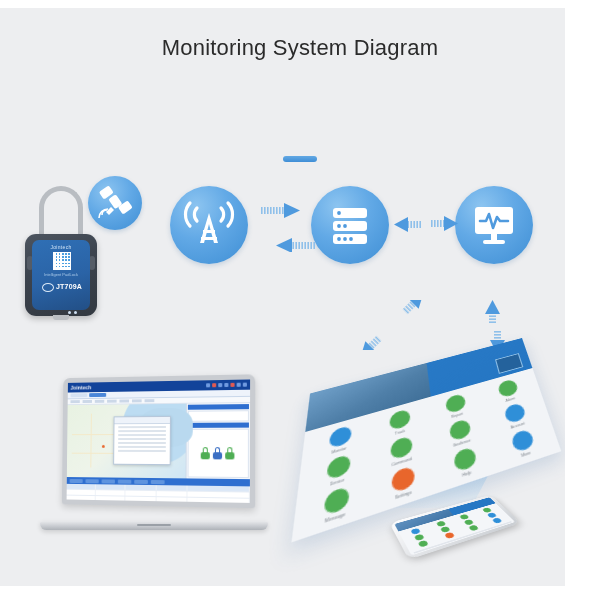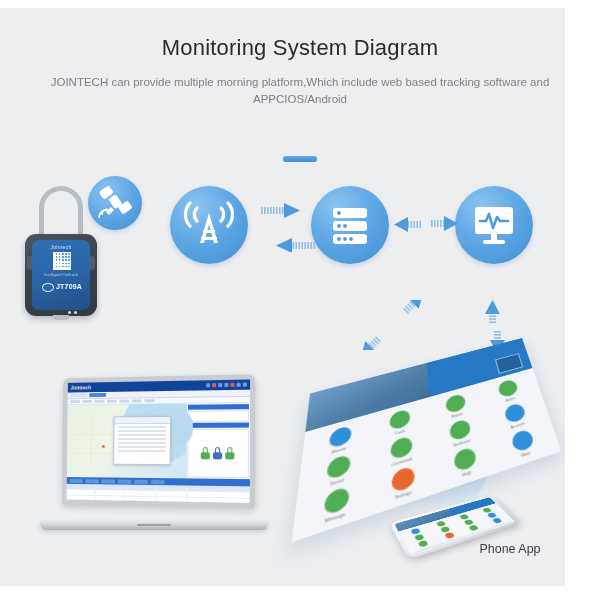--- a/index.html
+++ b/index.html
@@ -273,21 +273,20 @@
   }
   #cap-web   { left:75px;  top:534px; width:160px; }
   #cap-phone { left:455px; top:534px; width:110px; }
 </style>
 </head>
 <body>
 
 <div id="stage">
 
   <div class="title">Monitoring System Diagram</div>
-  <div class="subtitle">JOINTECH can provide multiple morning platform,Which include web based tracking software and APPCIOS/Android</div>
 
   <div class="top-dash"></div>
 
   <div class="lock-wrap">
     <div class="shackle"></div>
     <div class="lock-body">
       <div class="lock-ear ear-l"></div>
       <div class="lock-ear ear-r"></div>
       <div class="lock-face">
         <div class="lock-brand">Jointech</div>
@@ -606,15 +605,14 @@
             <div class="phone-dot" style="background: rgb(47, 143, 216);"></div>
           </div>
         <div class="phone-list">
           <div></div>
             <div></div>
         </div>
       </div>
     </div>
   </div>
 
-  <div class="cap-label" id="cap-phone">Phone App</div>
 
 </div>
 
 </body></html>

